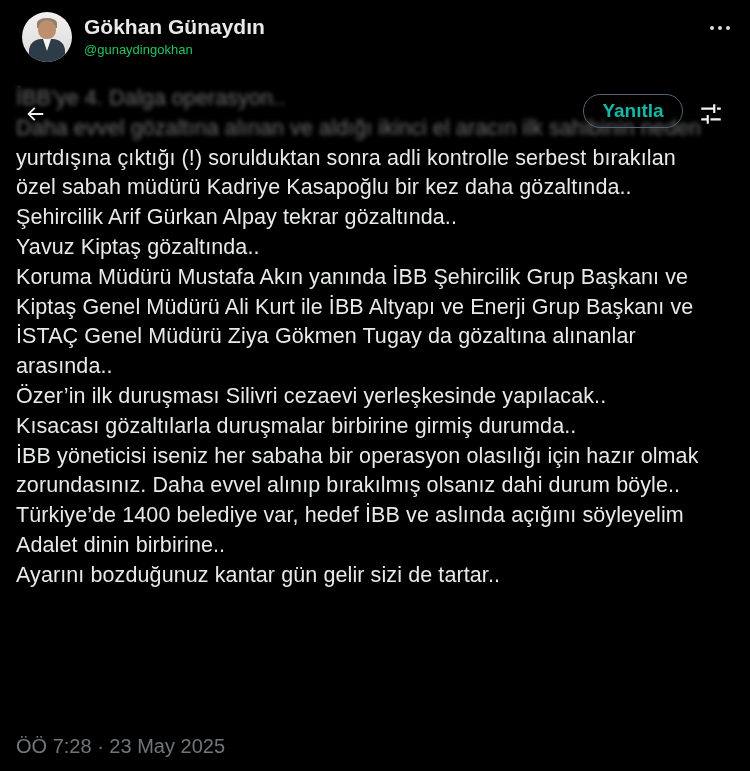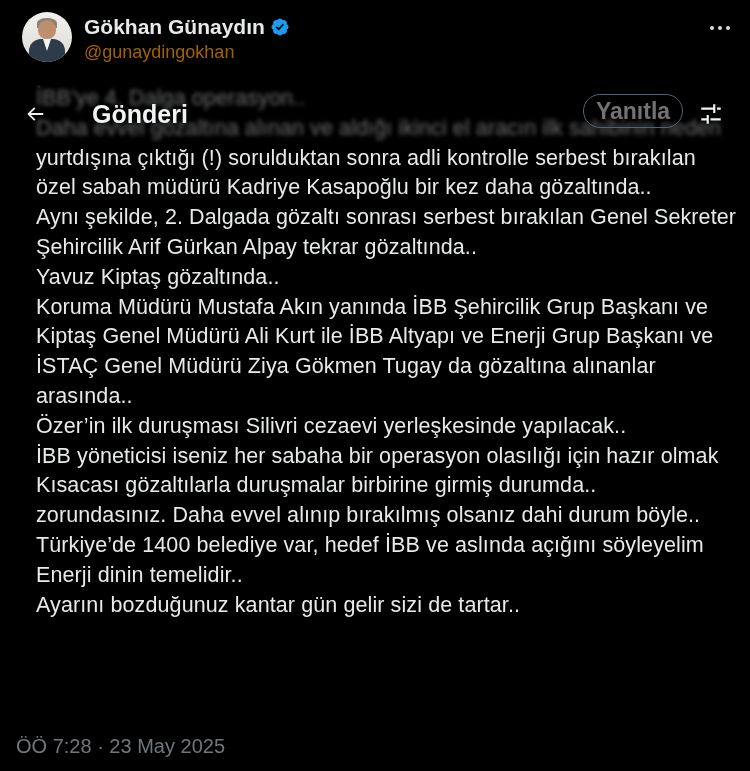--- a/index.html
+++ b/index.html
@@ -37,46 +37,45 @@
   }
   .avatar .shirt {
     position: absolute; left: 21px; top: 27px;
     width: 8px; height: 12px;
     background: #f5f4f2;
     clip-path: polygon(0 0, 100% 0, 50% 100%);
   }
   .name-row {
     position: absolute; left: 84px; top: 15px;
     display: flex; align-items: center; gap: 5px;
-    height: 24px; cursor: pointer;
+    height: 24px; cursor: pointer; flex-direction: column;
   }
   .display-name {
     font-size: 21px; font-weight: 700; color: #e7e9ea; white-space: nowrap;
   }
   .verified { width: 20px; height: 20px; display: block; }
   .handle {
     position: absolute; left: 84px; top: 42px;
-    font-size: 18px; color: #a16207;
+    font-size: 13px; color: #22c55e;
   }
   .more-btn {
     position: absolute; left: 704px; top: 16px;
     width: 32px; height: 24px;
     display: flex; align-items: center; justify-content: center; gap: 4px;
     cursor: pointer;
   }
   .more-btn i {
     width: 4px; height: 4px; border-radius: 50%;
     background: #d9dcde; display: block;
   }
 
   
   .tweet-body {
     position: absolute; left: 16px; top: 84px; right: 14px;
     z-index: 1;
-    margin-left: 20px;
   }
   .t-line {
     font-size: 21.5px; line-height: 29.8px;
     color: #e7e9ea; white-space: pre; letter-spacing: 0.1px;
   }
 
   
   .overlay-header {
     position: absolute; left: 0; top: 85px;
     width: 750px; height: 62px;
@@ -96,21 +95,21 @@
   }
   .reply-pill {
     position: absolute; left: 583px; top: 9px;
     width: 100px; height: 34px;
     border: 1px solid #536471; border-radius: 17px;
     background: transparent;
     display: flex; align-items: center; justify-content: center;
     cursor: pointer;
   }
   .reply-pill span {
-    font-size: 23px; font-weight: 700; color: #737373;
+    font-size: 19px; font-weight: 700; color: #14b8a6;
   }
   .sliders-btn {
     position: absolute; left: 698px; top: 16px;
     width: 26px; height: 26px; cursor: pointer;
   }
   .sliders-btn svg { display: block; width: 26px; height: 26px; }
 
   
   .footer-meta {
     position: absolute; left: 16px; top: 735px;
@@ -143,43 +142,41 @@
     <i></i>
       <i></i>
       <i></i>
   </div>
 
   <div class="tweet-body">
       <div class="t-line">İBB’ye 4. Dalga operasyon..</div>
       <div class="t-line">Daha evvel gözaltına alınan ve aldığı ikinci el aracın ilk sahibinin neden</div>
       <div class="t-line">yurtdışına çıktığı (!) sorulduktan sonra adli kontrolle serbest bırakılan</div>
       <div class="t-line">özel sabah müdürü Kadriye Kasapoğlu bir kez daha gözaltında..</div>
-      <div class="t-line">Aynı şekilde, 2. Dalgada gözaltı sonrası serbest bırakılan Genel Sekreter</div>
       <div class="t-line">Şehircilik Arif Gürkan Alpay tekrar gözaltında..</div>
       <div class="t-line">Yavuz Kiptaş gözaltında..</div>
       <div class="t-line">Koruma Müdürü Mustafa Akın yanında İBB Şehircilik Grup Başkanı ve</div>
       <div class="t-line">Kiptaş Genel Müdürü Ali Kurt ile İBB Altyapı ve Enerji Grup Başkanı ve</div>
       <div class="t-line">İSTAÇ Genel Müdürü Ziya Gökmen Tugay da gözaltına alınanlar</div>
       <div class="t-line">arasında..</div>
       <div class="t-line">Özer’in ilk duruşması Silivri cezaevi yerleşkesinde yapılacak..</div>
+      <div class="t-line">Kısacası gözaltılarla duruşmalar birbirine girmiş durumda..</div>
       <div class="t-line">İBB yöneticisi iseniz her sabaha bir operasyon olasılığı için hazır olmak</div>
-      <div class="t-line">Kısacası gözaltılarla duruşmalar birbirine girmiş durumda..</div>
       <div class="t-line">zorundasınız. Daha evvel alınıp bırakılmış olsanız dahi durum böyle..</div>
       <div class="t-line">Türkiye’de 1400 belediye var, hedef İBB ve aslında açığını söyleyelim</div>
-      <div class="t-line">Enerji dinin temelidir..</div>
+      <div class="t-line">Adalet dinin birbirine..</div>
       <div class="t-line">Ayarını bozduğunuz kantar gün gelir sizi de tartar..</div>
     </div>
 
   <div class="overlay-header">
     <div class="back-btn">
       <svg viewBox="0 0 24 24">
         <path fill="#eff3f4" d="M7.414 13l5.043 5.04-1.414 1.42L3.586 12l7.457-7.46 1.414 1.42L7.414 11H21v2H7.414z"></path>
       </svg>
     </div>
-    <div class="overlay-title">Gönderi</div>
     <div class="reply-pill">
       <span>Yanıtla</span>
     </div>
     <div class="sliders-btn">
       <svg viewBox="0 0 24 24">
         <path fill="#eff3f4" d="M14 6V3h2v8h-2V8H3V6h11zm7 2h-3.5V6H21v2zM8 16v-3h2v8H8v-3H3v-2h5zm13 2h-9.5v-2H21v2z"></path>
       </svg>
     </div>
   </div>
 

